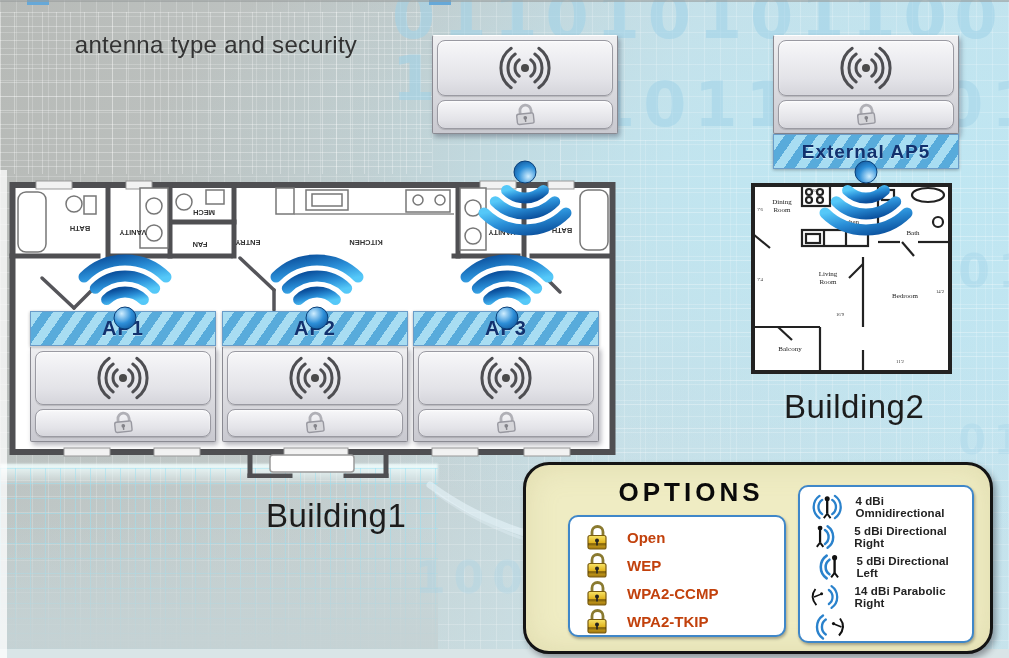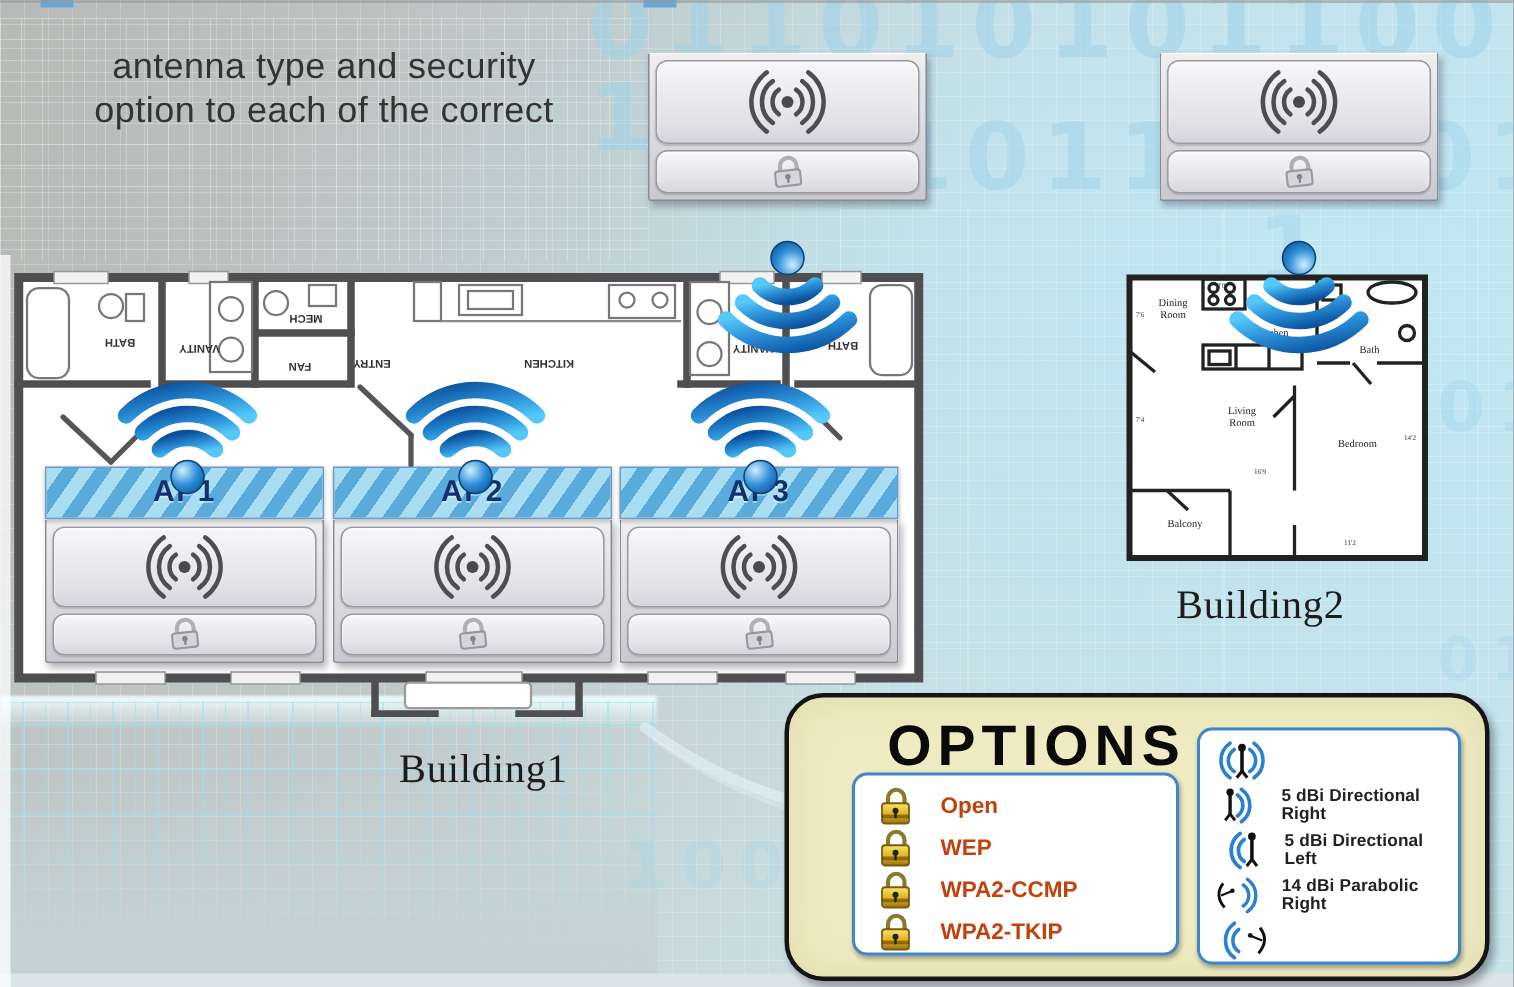--- a/index.html
+++ b/index.html
@@ -40,21 +40,21 @@
   .left-strip{position:absolute;left:0;top:170px;width:7px;height:488px;background:rgba(255,255,255,.75);z-index:2;}
   .bottom-strip{position:absolute;left:0;top:649px;width:1009px;height:9px;background:#d9e5e7;z-index:1;}
   .top-hairline{position:absolute;left:0;top:0;width:1009px;height:2px;background:rgba(150,155,155,.6);z-index:2;}
   .swoosh{position:absolute;left:400px;top:455px;z-index:2;}
   
   .instructions{position:absolute;left:20px;top:30px;width:392px;z-index:2;
      text-align:center;color:#333;font-size:24px;line-height:1.22;letter-spacing:.3px;}
   .instructions span{display:block;}
   
   .plan{position:absolute;z-index:2;}
-  .bldg-label{position:absolute;z-index:2;font-size:27px;color:#1c1c1c;letter-spacing:.5px;font-family:Liberation Serif, serif;}
+  .bldg-label{position:absolute;z-index:2;font-size:33px;color:#1c1c1c;letter-spacing:.5px;}
   
   .ap-panel{position:absolute;width:186px;z-index:3;}
   .ap-banner{position:relative;height:33px;display:flex;align-items:center;justify-content:center;
      background:repeating-linear-gradient(125deg,#a8ddf2 0 9px,#58abdb 9px 18px);
      border:1px solid #6a9cc8;box-shadow:0 1px 3px rgba(0,0,0,.3);}
   .ap-banner .lbl{font-size:20px;font-weight:bold;color:#12316e;letter-spacing:1px;
      text-shadow:0 1px 0 rgba(255,255,255,.45);}
   .ap-body{background:linear-gradient(180deg,#efeff1,#c9c9d0);border:1px solid #8a8a92;border-top-color:#ffffff;
      padding:4px;display:flex;flex-direction:column;gap:4px;border-radius:2px;
      box-shadow:2px 3px 5px rgba(40,40,60,.35);}
@@ -66,21 +66,21 @@
   .ext .zone-wireless{height:54px;}
   .ext .zone-lock{height:27px;}
   
   .wifi{position:absolute;width:120px;height:95px;z-index:5;}
   .wifi.down{transform:rotate(180deg);}
   
   .options{position:absolute;left:523px;top:462px;width:464px;height:186px;z-index:4;
      background:#efecc3;border:3px solid #141414;border-radius:26px;
      box-shadow:3px 4px 6px rgba(30,30,40,.4), inset 0 0 30px rgba(180,170,110,.25);}
   .options-title{position:absolute;left:55px;top:12px;width:220px;text-align:center;
-     font-size:38px;font-weight:bold;letter-spacing:4px;color:#0a0a0a;}
+     font-size:26px;font-weight:bold;letter-spacing:4px;color:#0a0a0a;}
   .subpanel{position:absolute;background:#fff;border:2px solid #3f87c9;border-radius:10px;
      box-shadow:1px 2px 3px rgba(0,0,0,.3);}
   .sec-panel{left:42px;top:50px;width:218px;height:122px;padding-top:6px;box-sizing:border-box;}
   .ant-panel{left:272px;top:20px;width:176px;height:158px;padding-top:5px;box-sizing:border-box;}
   .sec-row{display:flex;align-items:center;gap:17px;height:28px;padding-left:14px;cursor:grab;}
   .sec-lbl{font-size:15px;font-weight:bold;color:#c2410c;}
   .ant-row{display:flex;align-items:center;gap:7px;height:30px;padding-left:6px;cursor:grab;}
   .ant-lbl{font-size:11.5px;font-weight:bold;color:#222;letter-spacing:.1px;}
 </style>
 </head>
@@ -125,21 +125,20 @@
   <div class="top-hairline"></div>
   <div class="left-strip"></div>
   <div class="bottom-strip"></div>
   <svg class="swoosh" width="460" height="140">
     <path d="M30 30 Q180 140 440 70" fill="none" stroke="rgba(235,250,255,.5)" stroke-width="7" stroke-linecap="round"></path>
     <path d="M36 38 Q182 146 436 78" fill="none" stroke="rgba(235,250,255,.3)" stroke-width="3" stroke-linecap="round"></path>
   </svg>
 
   <div class="instructions">
     <span>antenna type and security</span>
-    <span>option to each of the correct</span>
   </div>
 
   <svg class="plan" style="left:8px;top:178px" width="612" height="300" viewBox="0 0 612 300">
     <rect x="4.5" y="7" width="600" height="267" fill="#ffffff" stroke="#4f4f52" stroke-width="6"></rect>
 
     <g fill="#f2f2f2" stroke="#999" stroke-width="1">
       <rect x="28" y="3" width="36" height="8"></rect>
         <rect x="118" y="3" width="26" height="8"></rect>
       <rect x="472" y="3" width="36" height="8"></rect>
         <rect x="540" y="3" width="26" height="8"></rect>
@@ -402,20 +401,23 @@
         <svg width="40" height="26" viewBox="0 0 36 28">
           <g transform="rotate(-6 18 14)">
             <path d="M13 13 V9.5 A6 6 0 0 1 25 9.5 V13" fill="none" stroke="#b0b0b6" stroke-width="3"></path>
             <rect x="9" y="12.5" width="18" height="11" rx="2" fill="#d6d6da" stroke="#9898a0" stroke-width="1.5"></rect>
             <circle cx="18" cy="17" r="2" fill="#84848a"></circle>
               <rect x="17.2" y="18" width="1.6" height="3.5" fill="#84848a"></rect>
           </g>
         </svg>
       </div>
     </div>
+    <div class="ap-banner">
+      <span class="lbl" style="font-size:19px">External AP5</span>
+    </div>
   </div>
 
   <div class="wifi" style="left:65px;top:238px">
     <svg width="120" height="95" viewBox="0 0 120 95">
       <g stroke="url(#wifiGrad)" stroke-width="11" fill="none" stroke-linecap="round">
         <path d="M41.6 61.6 A26 26 0 0 1 78.4 61.6"></path>
           <path d="M30.3 50.3 A42 42 0 0 1 89.7 50.3"></path>
           <path d="M19 39 A58 58 0 0 1 101 39"></path>
       </g>
         <circle cx="60" cy="80" r="11" fill="url(#ballGrad)" stroke="#0a3f78"></circle>
@@ -515,20 +517,21 @@
             <path d="M16.8 7.6 A9 9 0 0 0 16.8 22.4"></path>
               <path d="M14 3.5 A14 14 0 0 0 14 26.5"></path>
             <path d="M27.2 7.6 A9 9 0 0 1 27.2 22.4"></path>
               <path d="M30 3.5 A14 14 0 0 1 30 26.5"></path>
           </g>
           <line x1="22" y1="8.5" x2="22" y2="22" stroke="#111" stroke-width="2.4"></line>
           <circle cx="22" cy="6.5" r="2.6" fill="#111"></circle>
           <line x1="22" y1="22" x2="18.5" y2="26.5" stroke="#111" stroke-width="2"></line>
           <line x1="22" y1="22" x2="25.5" y2="26.5" stroke="#111" stroke-width="2"></line>
         </svg>
+        <span class="ant-lbl">4 dBi Omnidirectional</span>
       </div>
       <div class="ant-row">
         <svg width="44" height="30" viewBox="0 0 44 30">
           <g stroke="#2a82cc" stroke-width="2.6" fill="none" stroke-linecap="round">
             <path d="M20.2 7.6 A9 9 0 0 1 20.2 22.4"></path>
               <path d="M23 3.5 A14 14 0 0 1 23 26.5"></path>
           </g>
           <line x1="15" y1="7.5" x2="15" y2="21" stroke="#111" stroke-width="2.4"></line>
           <circle cx="15" cy="5.5" r="2.6" fill="#111"></circle>
           <line x1="15" y1="21" x2="11.5" y2="25.5" stroke="#111" stroke-width="2"></line>

